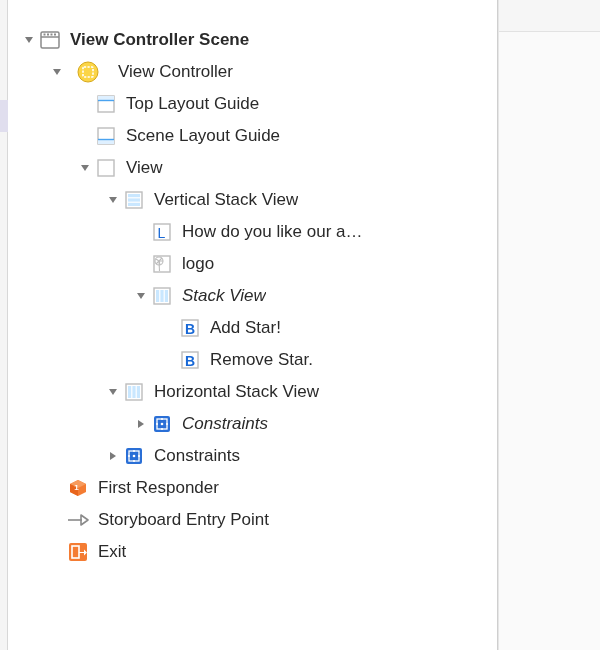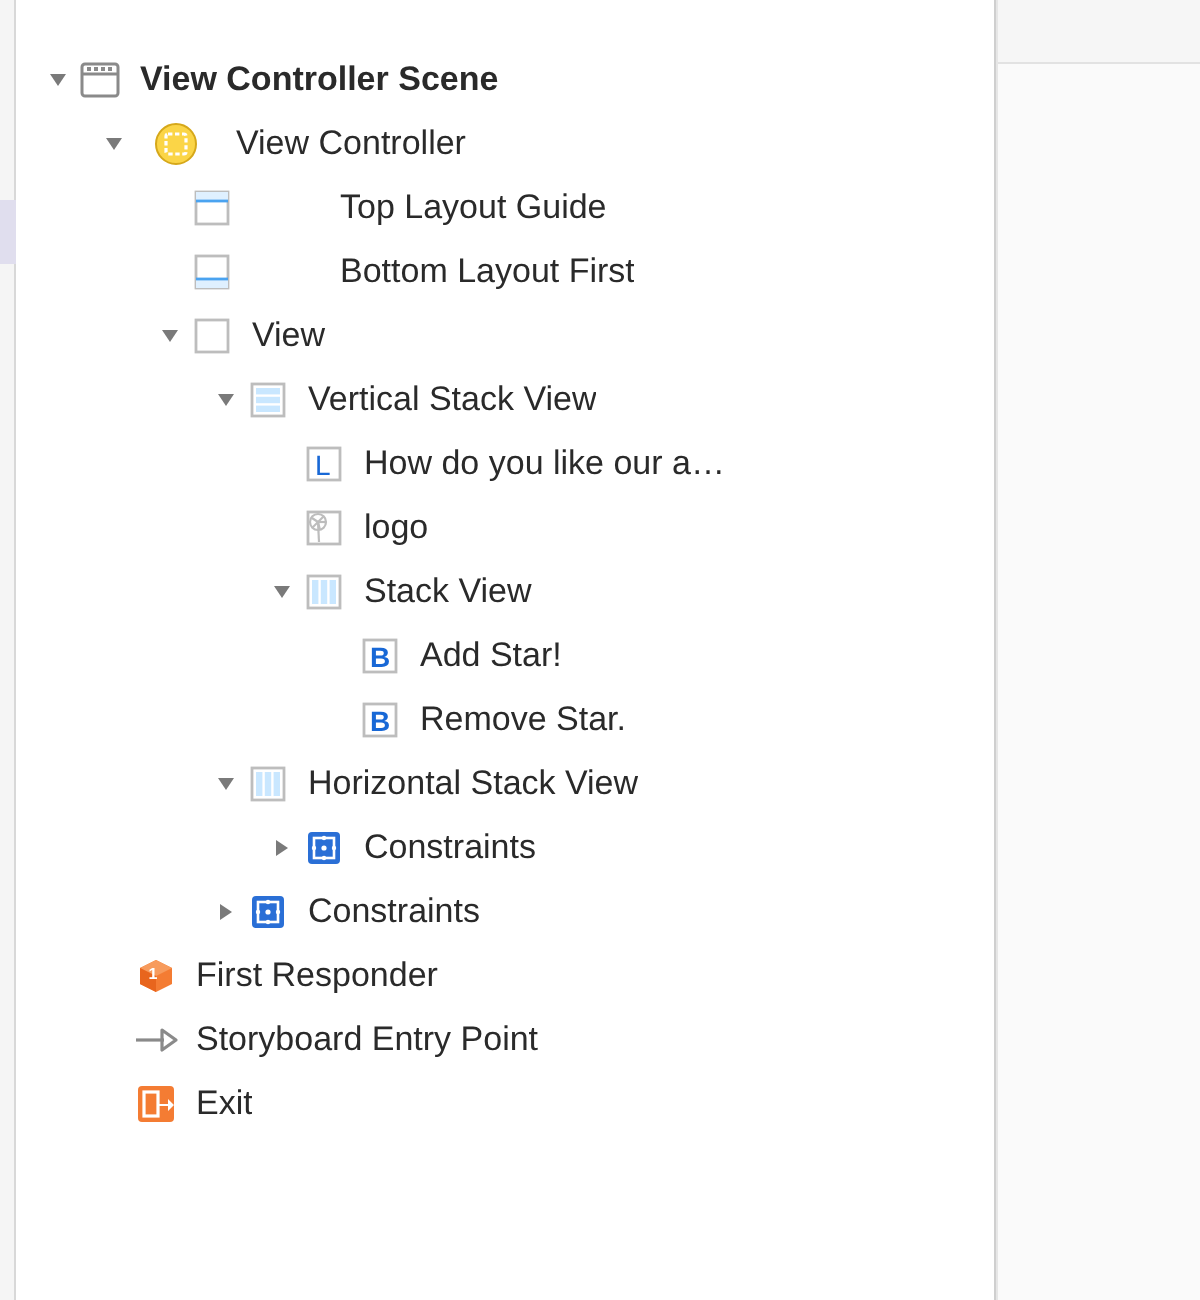--- a/index.html
+++ b/index.html
@@ -73,25 +73,25 @@
     align-items: center;
     justify-content: center;
   }
   .row .label {
     overflow: hidden;
     text-overflow: ellipsis;
   }
   .bold { font-weight: 600; }
   .ind0 { padding-left: 14px; margin-top: 22px; }
   .ind1 { padding-left: 42px; gap: 10px; }
-  .ind2 { padding-left: 86px; gap: 44px; }
+  .ind2 { padding-left: 86px; }
   .ind2b { padding-left: 70px; text-align: center; }
   .ind3b { padding-left: 98px; }
   .ind4 { padding-left: 142px; }
-  .ind4b { padding-left: 126px; }
+  .ind4b { padding-left: 126px; font-style: italic; }
   .ind5 { padding-left: 170px; }
   svg { display: block; }
 </style>
 </head>
 <body>
 
 <div class="left-strip">
   <div class="left-strip-highlight"></div>
 </div>
 
@@ -143,21 +143,21 @@
   </div>
 
   <div class="row ind2">
     <span class="icon">
       <svg width="22" height="22" viewBox="0 0 22 22">
         <rect x="3" y="3" width="16" height="16" fill="#ffffff" stroke="#bdbdbd" stroke-width="1.4"></rect>
         <rect x="3" y="14.5" width="16" height="4.5" fill="#dff0ff"></rect>
         <line x1="3" y1="14.5" x2="19" y2="14.5" stroke="#4aa3f0" stroke-width="1.4"></line>
       </svg>
     </span>
-    <span class="label">Bottom Layout First</span>
+    <span class="label">Scene Layout Guide</span>
   </div>
 
   <div class="row ind2b">
     <span class="disclosure">
       <svg width="10" height="10" viewBox="0 0 10 10">
           <polygon points="1,2 9,2 5,8" fill="#7a7a7a"></polygon>
         </svg>
     </span>
     <span class="icon">
       <svg width="22" height="22" viewBox="0 0 22 22">

